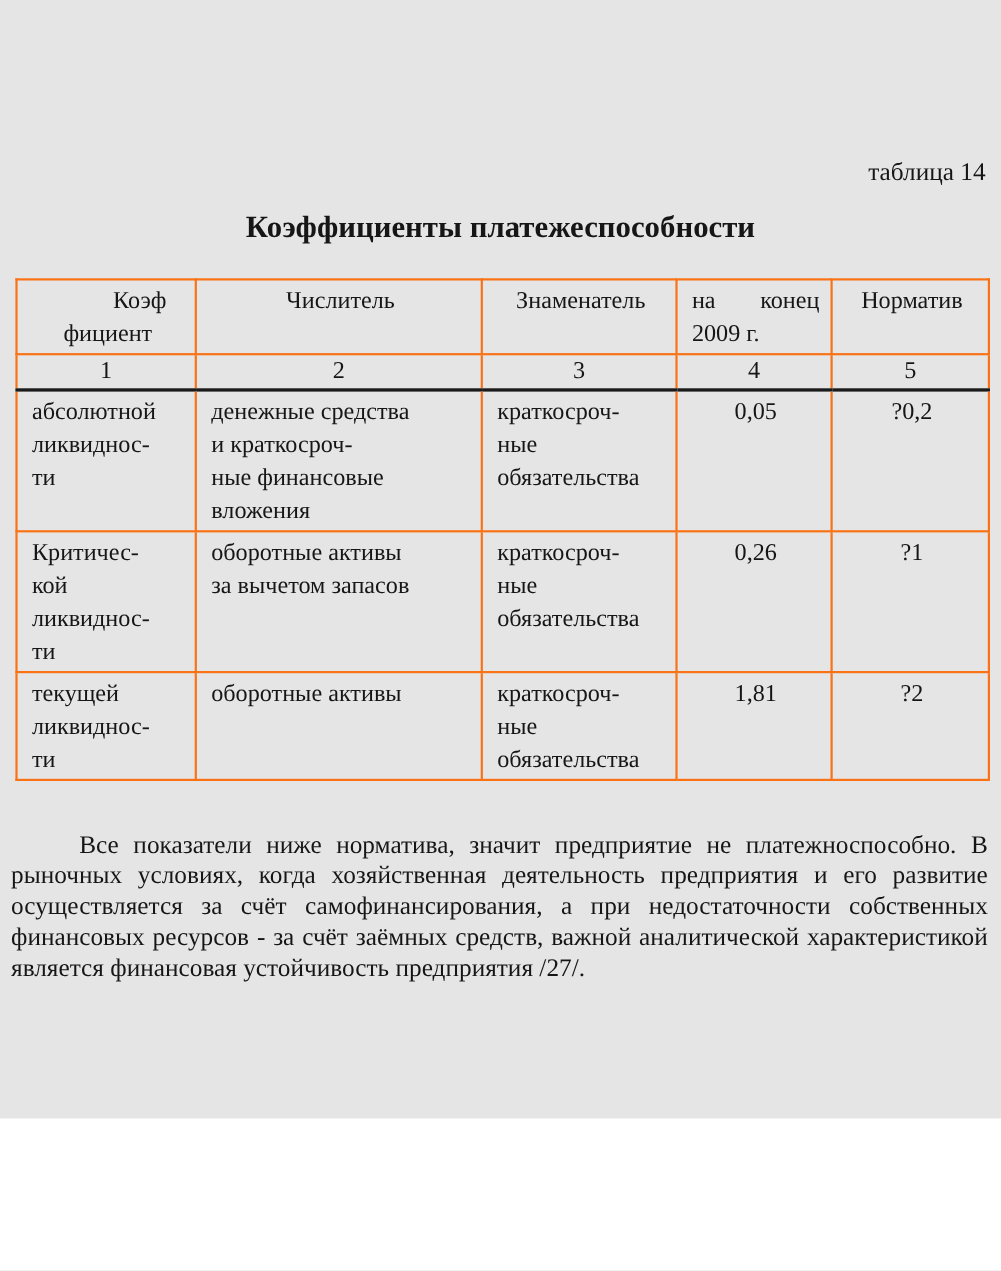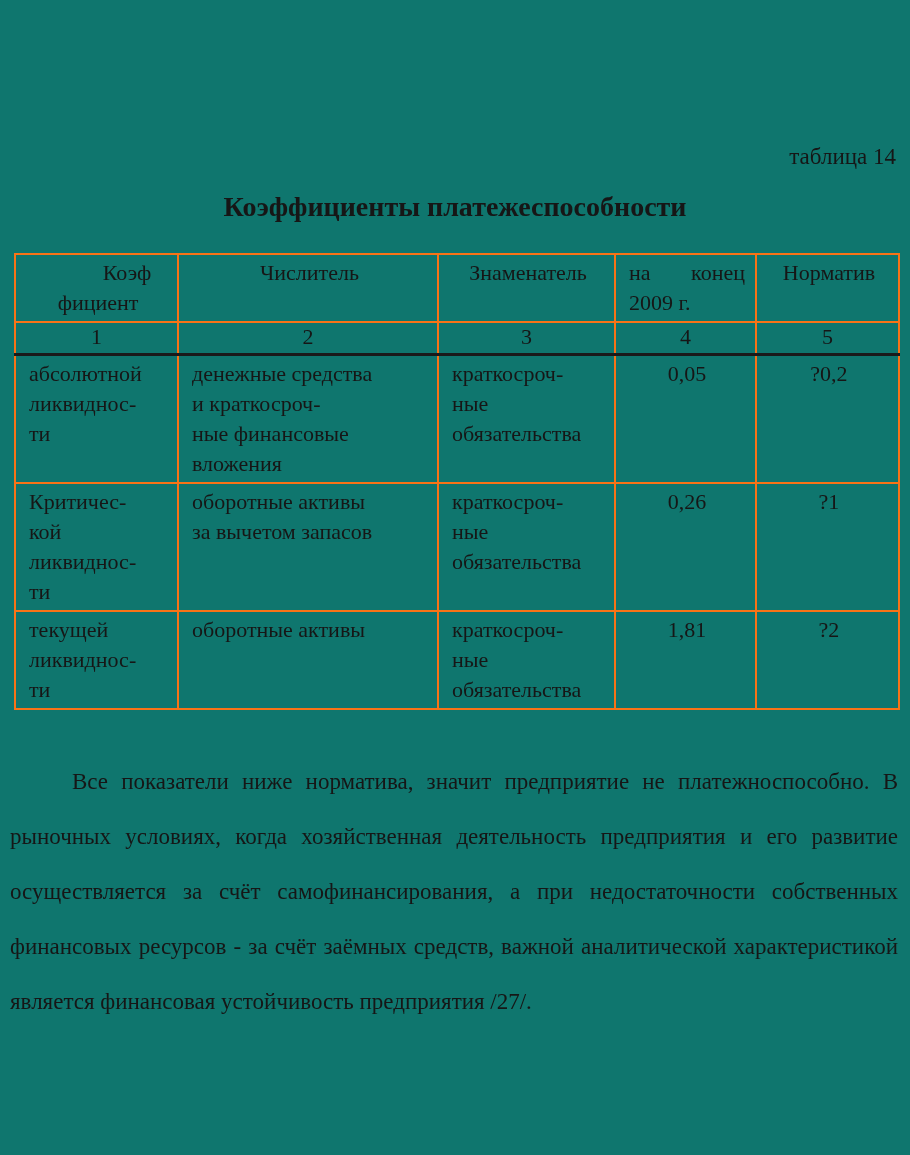--- a/index.html
+++ b/index.html
@@ -3,22 +3,22 @@
 <meta charset="utf-8">
 <style>
   html, body {
     margin: 0;
     padding: 0;
     background: #ffffff;
   }
   .page {
     position: relative;
     width: 910px;
-    height: 1155px;
-    background: #0f766e;
+    height: 1017px;
+    background: #e5e5e5;
     font-family: "Liberation Serif", "DejaVu Serif", serif;
     color: #161616;
     overflow: hidden;
   }
   .table-label {
     position: absolute;
     top: 144px;
     left: 0;
     right: 14px;
     text-align: right;
@@ -60,21 +60,21 @@
   td.hdr-coef { text-align: center; text-indent: 58px; }
   td.hdr-plain { text-align: center; margin-left: 16px; }
   td.hdr-period { text-align: justify; white-space: normal; }
   td.val-cell { text-align: center; }
   .body-par {
     position: absolute;
     top: 731px;
     left: 10px;
     width: 888px;
     font-size: 23px;
-    line-height: 55px;
+    line-height: 28px;
     text-align: justify;
     text-indent: 62px;
   }
 </style>
 </head>
 <body>
 
 <div class="page">
 
   <div class="table-label">таблица 14</div>

